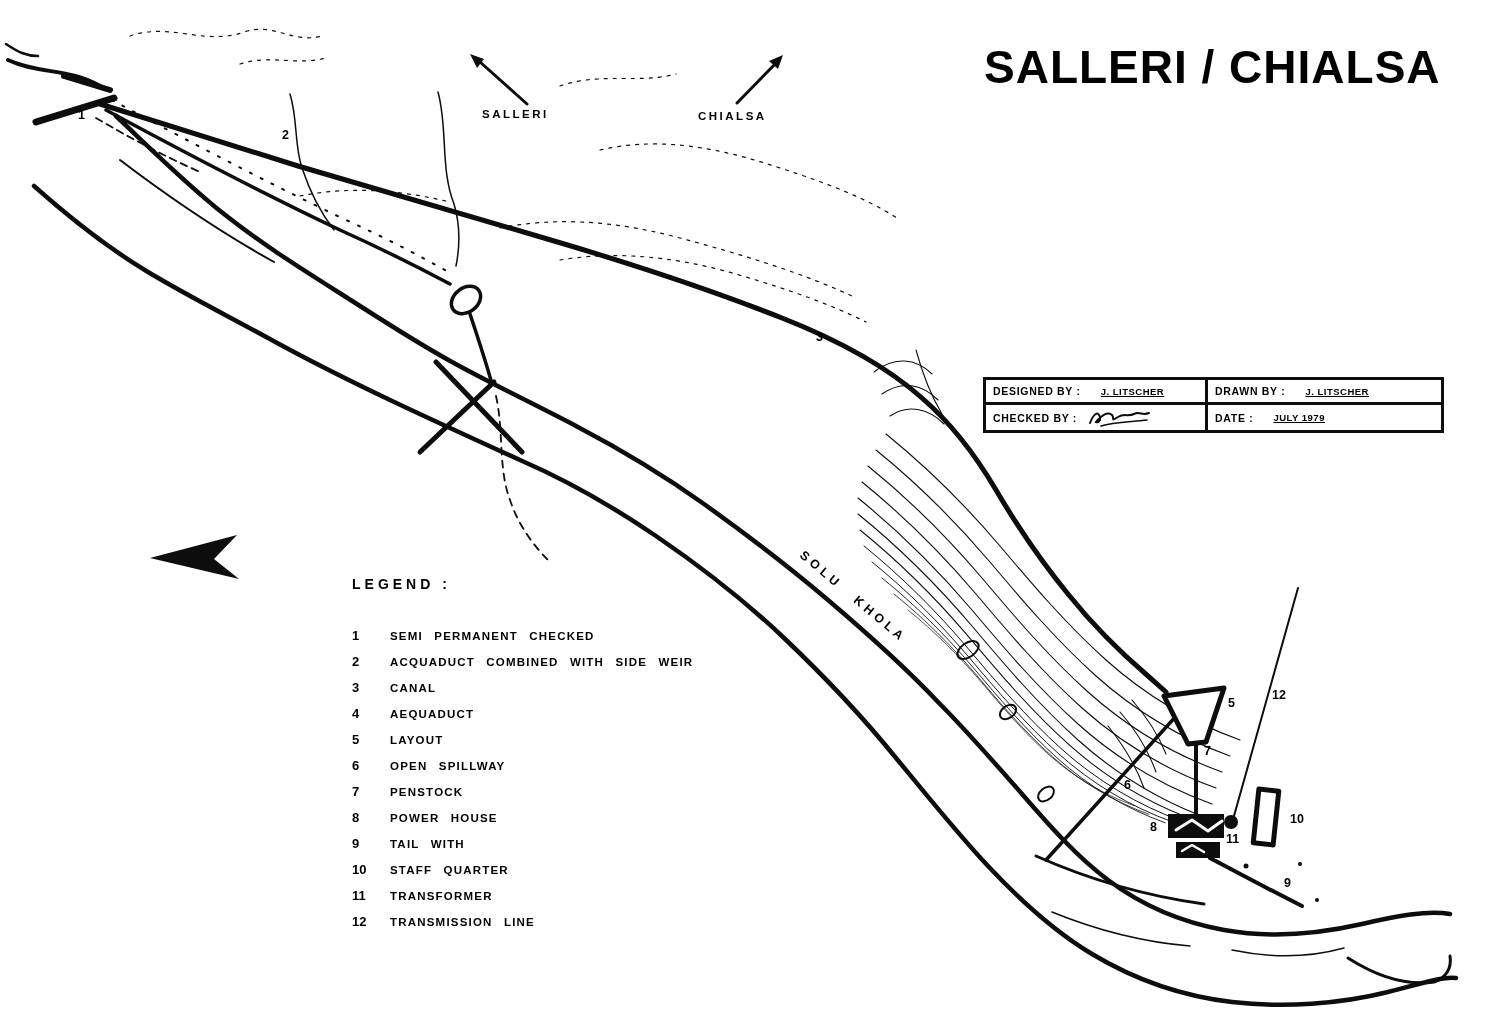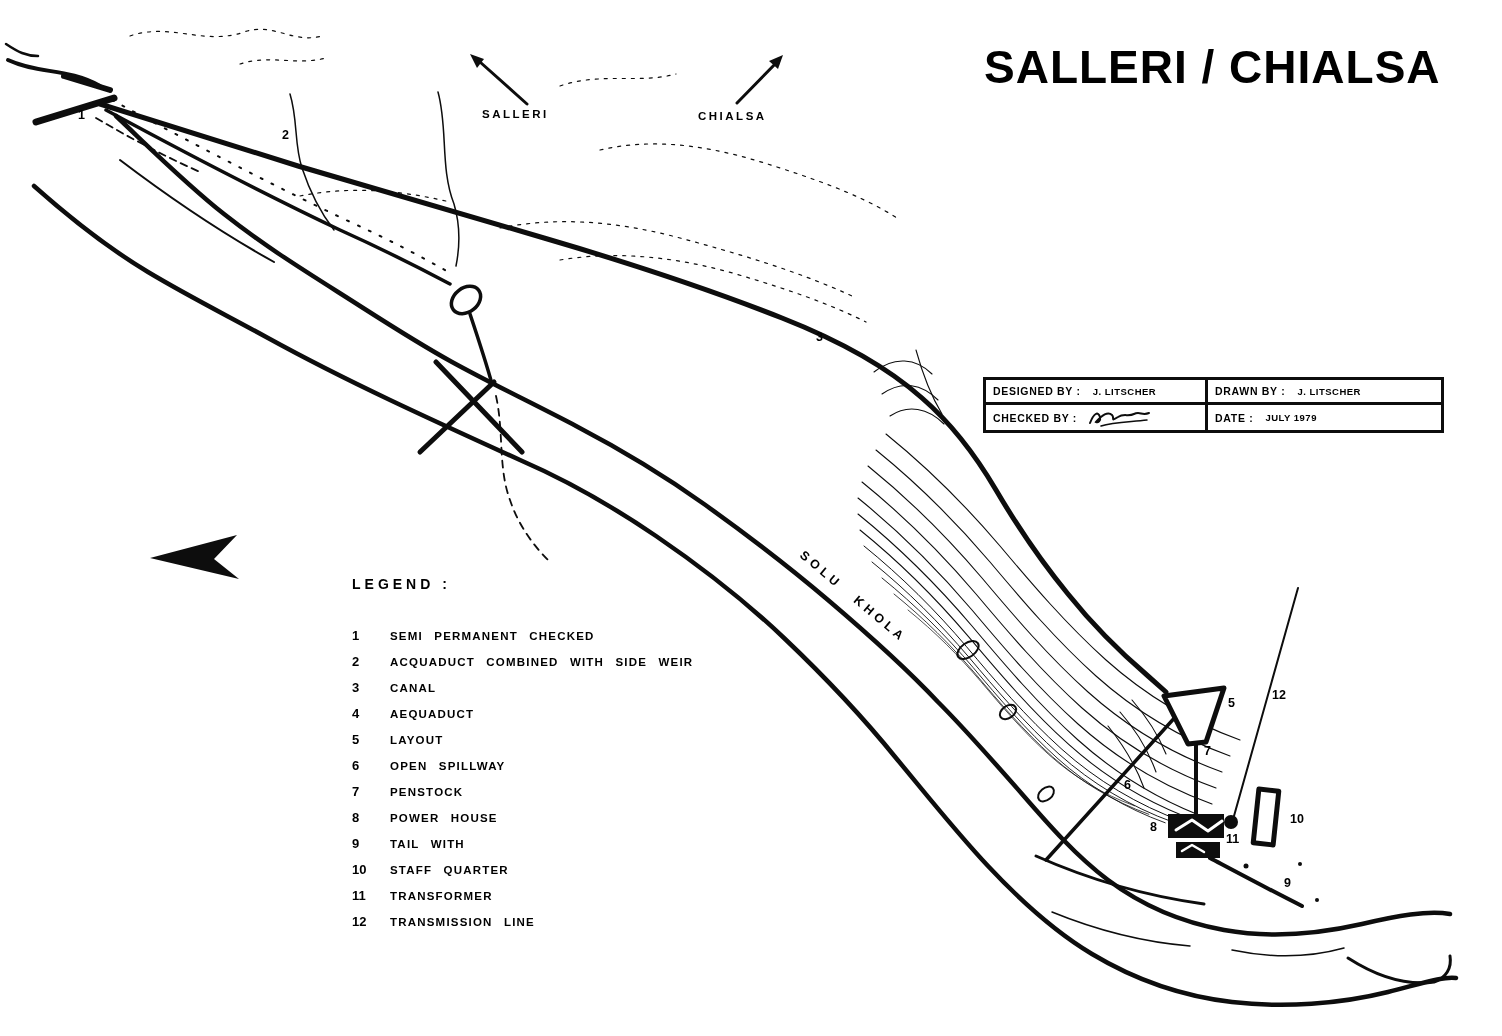--- a/index.html
+++ b/index.html
@@ -15,21 +15,21 @@
   .scale-row{left:1113px;top:272px;font-size:23px;display:flex;gap:40px;letter-spacing:2px;}
 
   .tblock{
     position:absolute;left:983px;top:377px;width:461px;height:56px;
     border:3px solid #0d0d0d;display:grid;grid-template-columns:222px 1fr;grid-template-rows:1fr 1fr;
     font-weight:bold;font-size:10.5px;letter-spacing:0.7px;box-sizing:border-box;background:#fff;
   }
   .tcell{display:flex;align-items:center;padding:0 7px;box-sizing:border-box;}
   .tcell.c1{border-right:3px solid #0d0d0d;}
   .tcell.r1{border-bottom:3px solid #0d0d0d;}
-  .tval{margin-left:12px;font-size:9.5px;letter-spacing:0.5px;}
+  .tval{margin-left:20px;font-size:9.5px;letter-spacing:0.5px;text-decoration:underline;}
 
   .legend{position:absolute;left:352px;top:556px;font-weight:bold;margin-top:20px;}
   .legend-title{font-size:14px;letter-spacing:4px;margin-bottom:36px;}
   .legend-row{display:flex;align-items:baseline;height:16px;margin-bottom:10px;
               font-size:11.5px;letter-spacing:1.2px;word-spacing:7px;}
   .legend-num{width:38px;font-size:13px;letter-spacing:0;}
 
   .dir-label{font-size:11.5px;letter-spacing:2.5px;}
   .map-num{font-size:12.5px;}
   .river-label{left:806px;top:548px;font-size:12.5px;letter-spacing:4px;word-spacing:12px;

